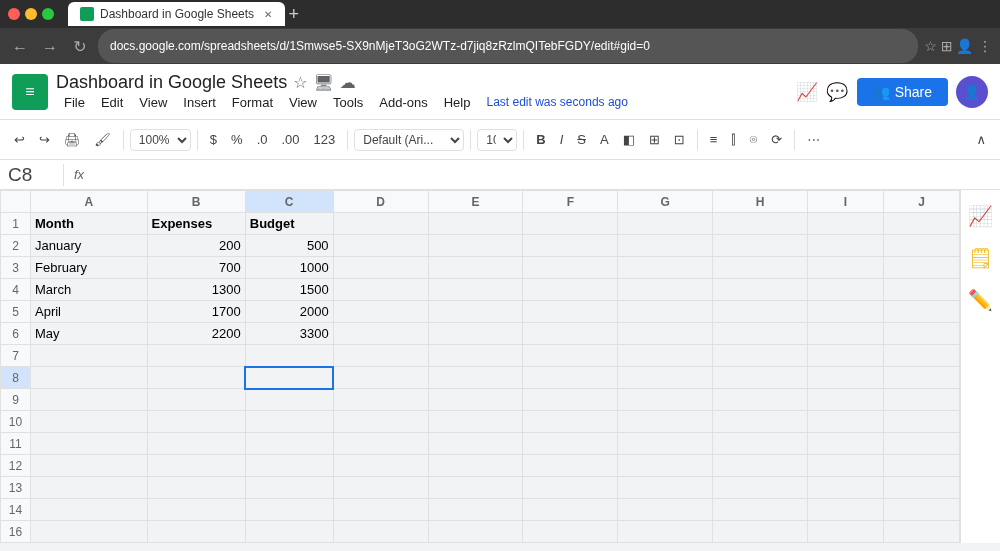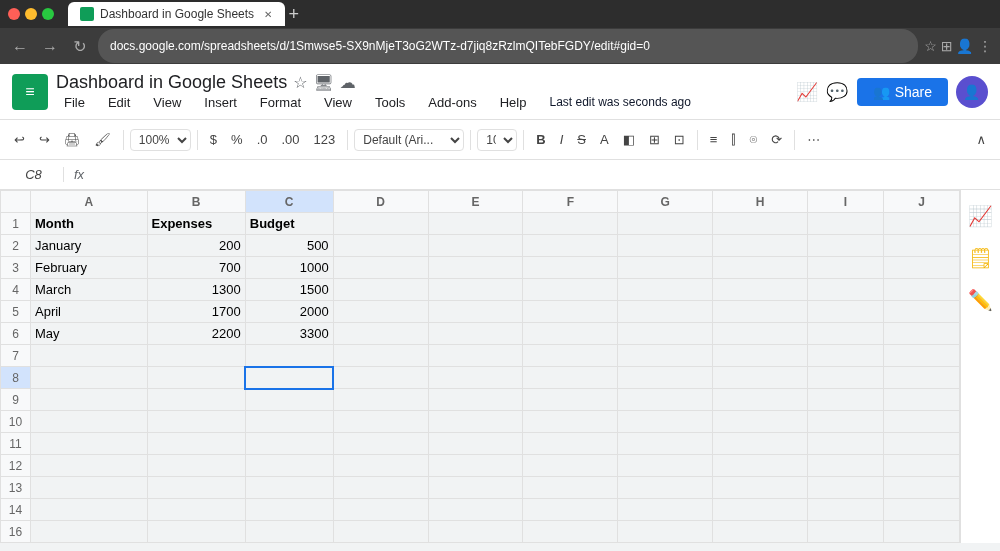--- a/index.html
+++ b/index.html
@@ -100,30 +100,30 @@
       font-weight: 400;
       display: flex;
       align-items: center;
       gap: 6px;
     }
     .sheets-doc-title span { font-size: 16px; color: #5f6368; }
     .sheets-menu {
       font-size: 13px;
       color: #202124;
       display: flex;
-      gap: 7px;
+      gap: 0;
     }
     .sheets-menu-item {
       padding: 2px 8px;
       cursor: pointer;
       border-radius: 4px;
     }
     .last-edit {
       font-size: 12px;
-      color: #0f172a;
+      color: #1d4ed8;
       margin-left: 8px;
     }
     .header-right {
       display: flex;
       align-items: center;
       gap: 8px;
     }
     .share-btn {
       background: #1a73e8;
       color: #fff;
@@ -188,25 +188,23 @@
       display: flex;
       align-items: center;
       border-bottom: 1px solid #e0e0e0;
       padding: 0 4px;
       gap: 4px;
     }
     .cell-ref {
       width: 60px;
       border: none;
       border-right: 1px solid #e0e0e0;
-      font-size: 13px;
-      text-align: center;
+      font-size: 19px;
       color: #444;
       padding: 0 4px;
-      font-style: italic;
     }
     .fx-icon {
       color: #5f6368;
       font-size: 13px;
       padding: 0 6px;
       font-style: italic;
     }
     .formula-input {
       flex: 1;
       border: none;

